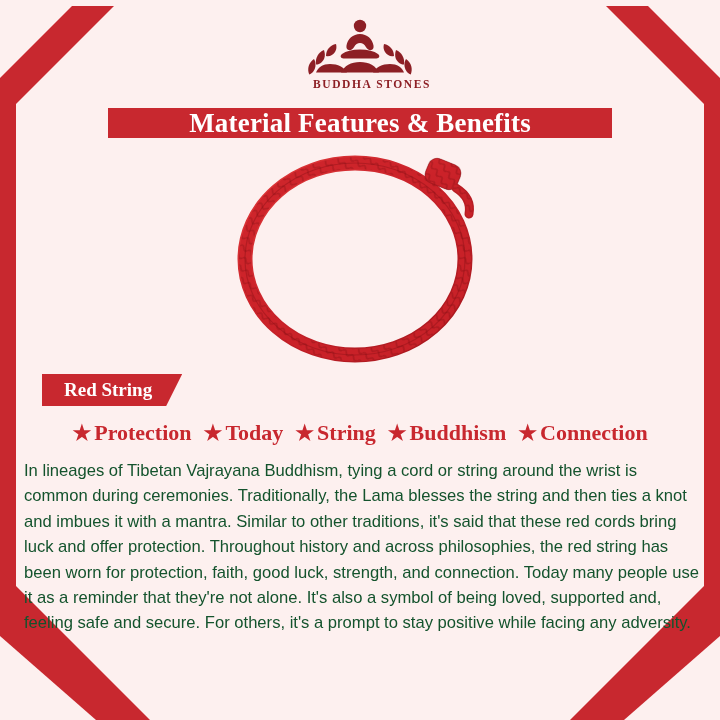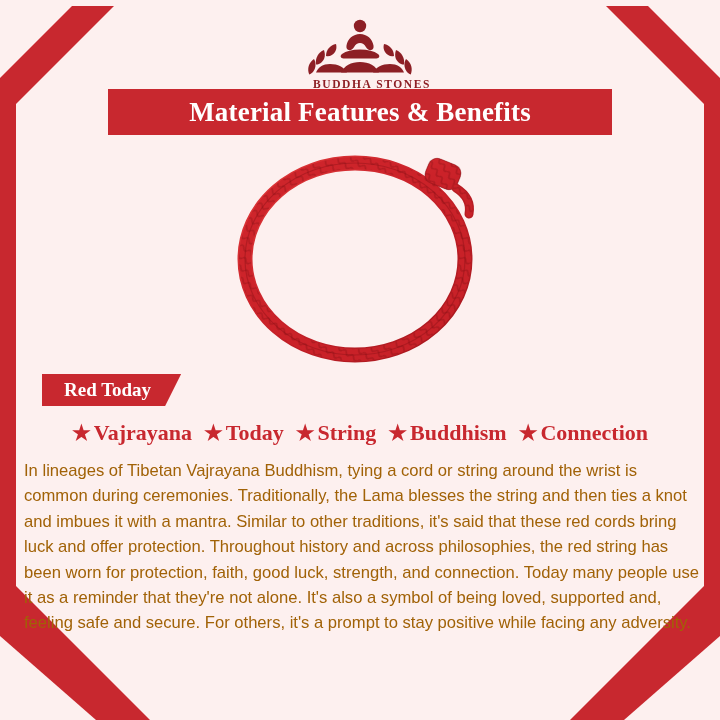--- a/index.html
+++ b/index.html
@@ -116,25 +116,25 @@
     letter-spacing: 1.6px;
     color: #8d1f25;
     font-weight: bold;
     font-family: "Liberation Serif", serif;
     margin-left: 24px;
   }
 
   
   .title-band {
     position: absolute;
-    left: 108px; top: 89px;
+    left: 108px; top: 108px;
     width: 504px; height: 46px;
     background: #c8282f;
     display: flex;
-    align-items: center;
+    align-items: flex-start;
     justify-content: center;
   }
   .title-band span {
     color: #ffffff;
     font-size: 27px;
     font-weight: bold;
     font-family: "Liberation Serif", serif;
     letter-spacing: 0.2px;
   }
 
@@ -197,21 +197,21 @@
   .benefit .btext { margin-right: 12px; }
   .benefit:last-child .btext { margin-right: 0; text-align: right; }
 
   
   .body-text {
     position: absolute;
     left: 24px; top: 458px;
     width: 676px;
     font-size: 16.6px;
     line-height: 25.4px;
-    color: #a16207;
+    color: #14532d;
     font-family: "Liberation Sans", sans-serif;
     text-align: left;
   }
 </style>
 </head>
 <body>
 
 <div id="page">
 
   <div class="edge-left"></div>
@@ -279,27 +279,27 @@
         <rect x="-17" y="-13" width="34" height="26" rx="9" fill="url(#braid)" opacity="0.85"></rect>
         <rect x="-17" y="-13" width="34" height="26" rx="9" fill="none" stroke="#7e0f14" stroke-width="1.2" opacity="0.4"></rect>
       </g>
 
       <path d="M256 42 q16 10 13 26" stroke="#b81c23" stroke-width="9" fill="none" stroke-linecap="round"></path>
       <path d="M256 42 q16 10 13 26" stroke="url(#braid)" stroke-width="6" fill="none" stroke-linecap="round" opacity="0.8"></path>
     </svg>
   </div>
 
   <div class="label-tab">
-    <span>Red Today</span>
+    <span>Red String</span>
   </div>
 
   <div class="benefits">
     <div class="benefit">
       <span class="star">★</span>
-      <span class="btext">Vajrayana</span>
+      <span class="btext">Protection</span>
     </div>
     <div class="benefit">
       <span class="star">★</span>
       <span class="btext">Today</span>
     </div>
     <div class="benefit">
       <span class="star">★</span>
       <span class="btext">String</span>
     </div>
     <div class="benefit">

